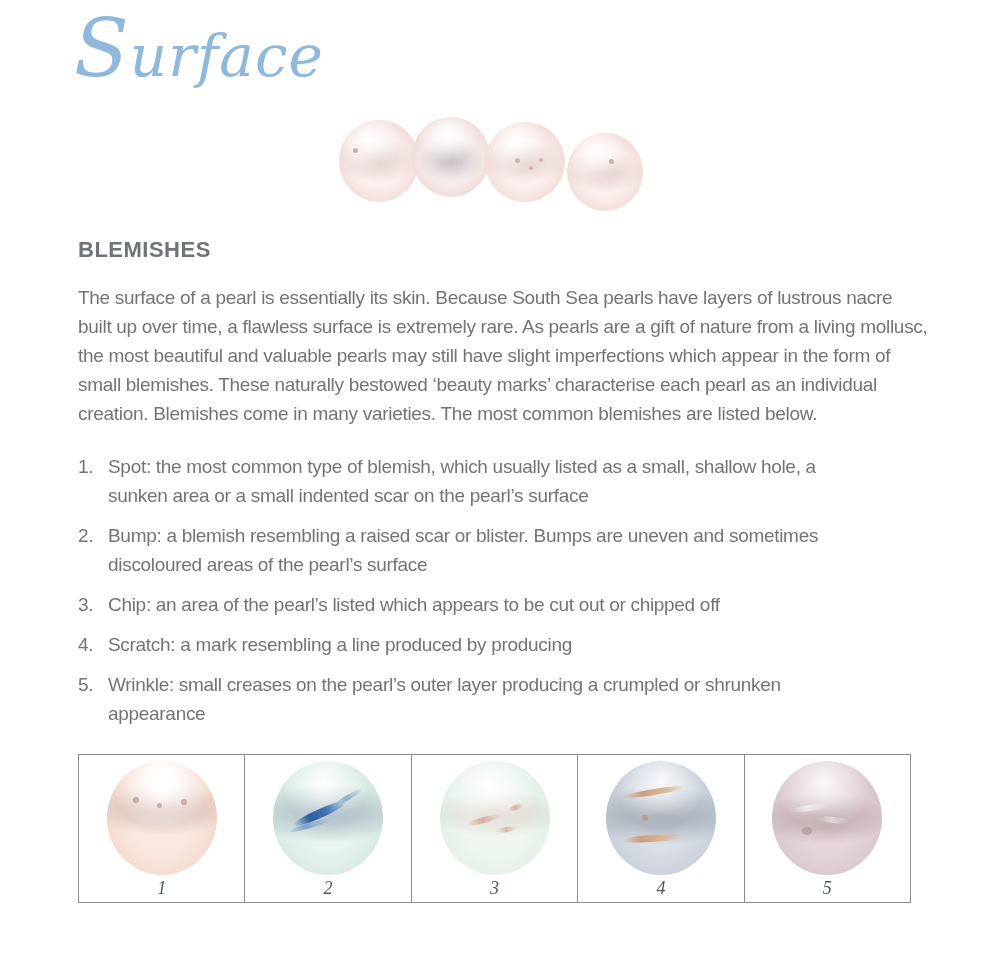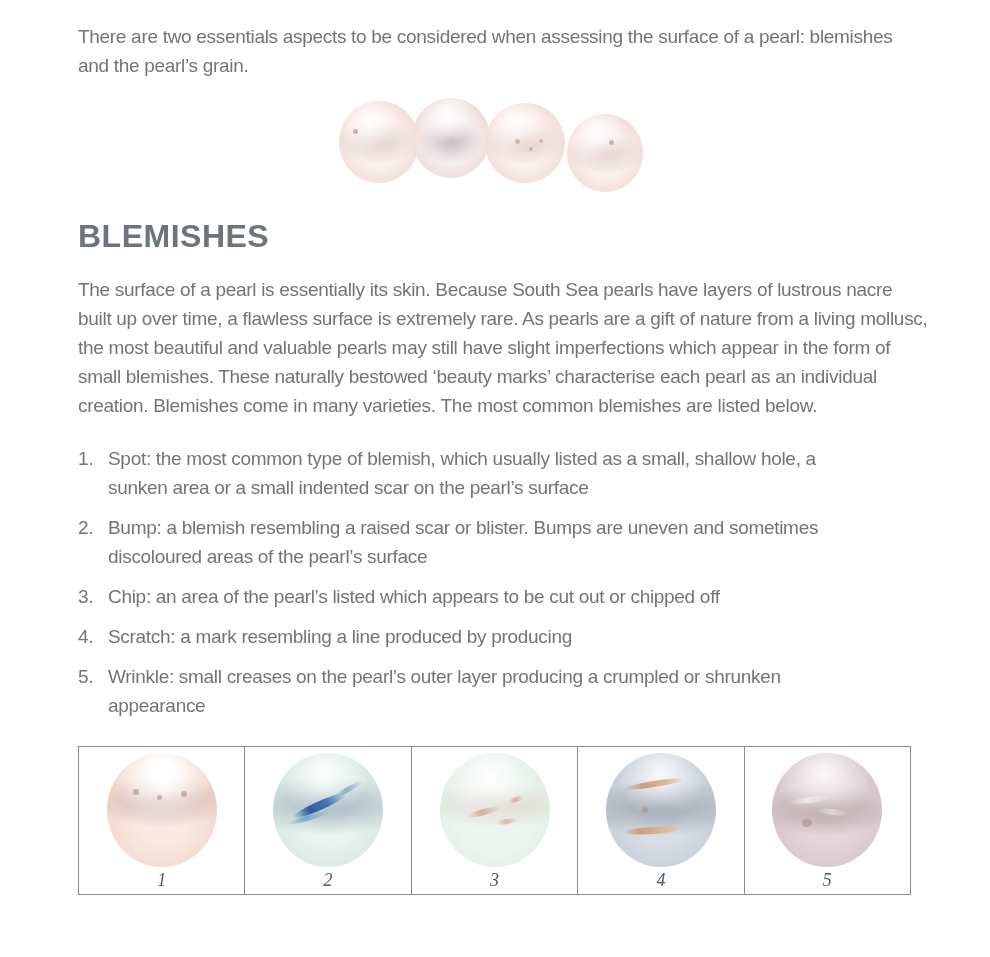--- a/index.html
+++ b/index.html
@@ -60,21 +60,21 @@
       radial-gradient(ellipse 62% 40% at 50% 54%, rgba(165,155,168,0.60), rgba(165,155,168,0) 70%),
       radial-gradient(circle at 50% 52%, #f8f0ef 38%, #eeddda 70%, #e5d0cc 88%, #f4e6e2 100%);
   }
   .sp3 { left:146px; top:5px;  width:80px; height:80px; }
   .sp4 { left:228px; top:16px; width:76px; height:78px; }
   .dot { position:absolute; border-radius:50%; }
 
   
   .section-heading {
     margin-top:16px;
-    font-size:32px;
+    font-size:22px;
     font-weight:bold;
     color:#6e747c;
     letter-spacing:0.5px;
   }
 
   .bodytext { margin-top:20px; width:852px; }
 
   
   .blemish-list { margin-top:24px; list-style:none; }
   .blemish-list li { display:flex; margin-bottom:11px; }
@@ -151,22 +151,22 @@
       radial-gradient(circle at 47% 18%, rgba(255,255,255,0.85), rgba(255,255,255,0) 44%),
       radial-gradient(ellipse 82% 32% at 48% 50%, rgba(138,112,110,0.55), rgba(138,112,110,0) 72%),
       radial-gradient(circle at 50% 56%, #e6d6dc 30%, #d6c3cc 74%, #ddccd4 100%);
   }
 </style>
 </head>
 <body>
 
 <div class="page">
 
-
-  <p class="intro">There are two essentials aspects to be considered when assessing the surface of a pearl: blemishes and the pearl’s grain.</p>
+  <h1 class="title">Surface</h1>
+
 
   <div class="pearl-strip">
     <div class="sp sp1 pearl-pink">
       <div class="dot" style="left:14px;top:28px;width:5px;height:5px;background:rgba(190,160,152,0.8);"></div>
     </div>
     <div class="sp sp2"></div>
     <div class="sp sp3 pearl-pink">
       <div class="dot" style="left:30px;top:36px;width:5px;height:5px;background:rgba(200,170,160,0.8);"></div>
       <div class="dot" style="left:44px;top:44px;width:4px;height:4px;background:rgba(200,170,160,0.8);"></div>
       <div class="dot" style="left:54px;top:36px;width:4px;height:4px;background:rgba(200,170,160,0.7);"></div>

